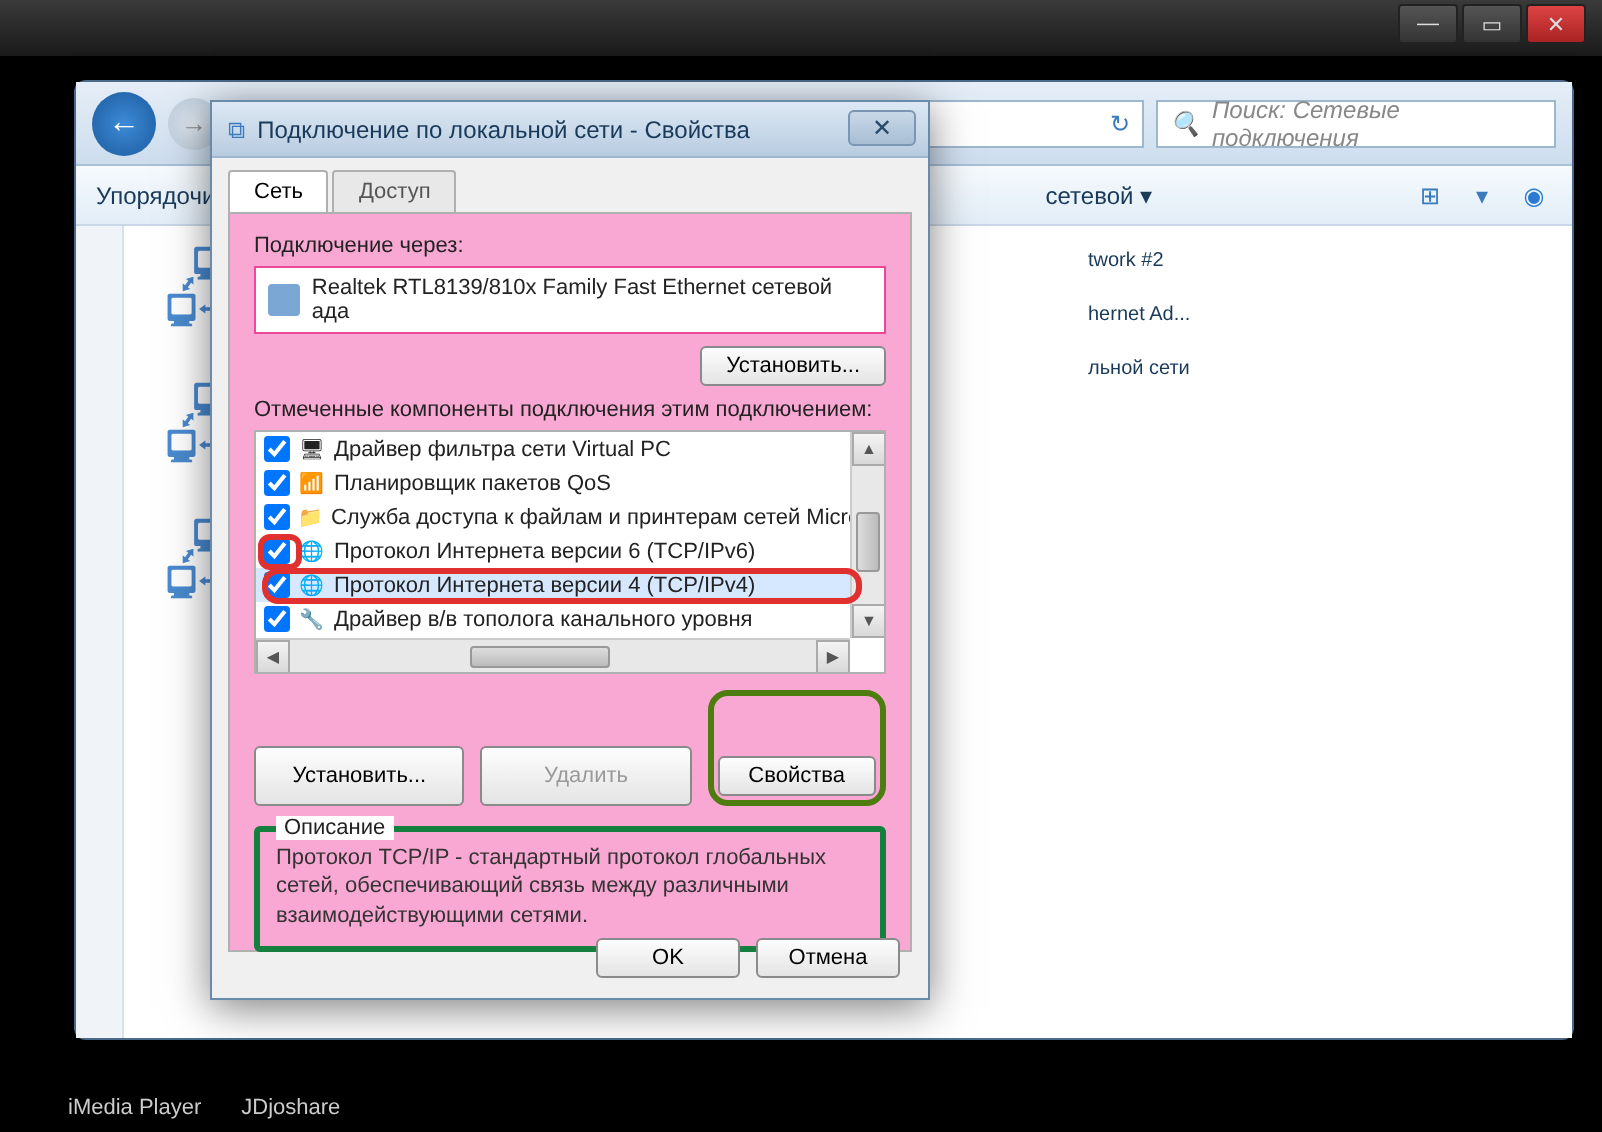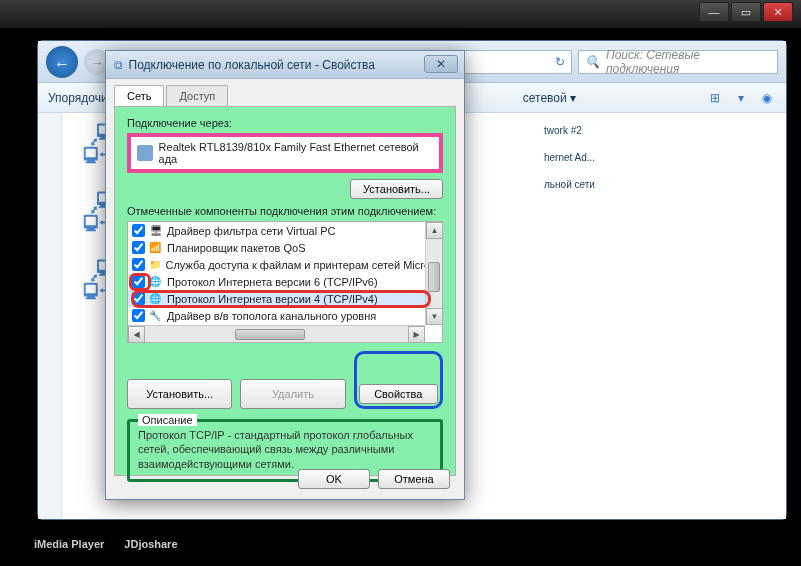--- a/index.html
+++ b/index.html
@@ -57,24 +57,24 @@
   font-size: 12px; color: #1a3a5a; border-bottom: 1px solid #9db7d1;
   position: relative;
 }
 .props-close { position: absolute; right: 6px; top: 4px; width: 34px; height: 18px;
   background: linear-gradient(#c8d8e8, #a8bed4); border: 1px solid #7a96b2; border-radius: 3px;
   display: flex; align-items: center; justify-content: center; color: #2a4a6a; font-size: 12px; }
 
 .tabs-row { display: flex; padding: 6px 8px 0 8px; gap: 2px; font-size: 11px; }
 .tab { padding: 4px 12px; background: #fff; border: 1px solid #b0b0b0; border-bottom: none; border-radius: 2px 2px 0 0; }
 .tab.inactive { background: #e8e8e8; color: #555; }
-.tab-panel { margin: 0 8px 8px 8px; padding: 10px 12px; background: #86efac; border: 1px solid #b0b0b0; height: 370px; font-size: 11px; color: #222; }
+.tab-panel { margin: 0 8px 8px 8px; padding: 10px 12px; background: #f9a8d4; border: 1px solid #b0b0b0; height: 370px; font-size: 11px; color: #222; }
 
 .field-label { margin-bottom: 4px; }
-.adapter-box { border: 4px solid #ec4899; padding: 4px 6px; display: flex; align-items: center; gap: 6px; background: #fff; }
+.adapter-box { border: 1px solid #ec4899; padding: 4px 6px; display: flex; align-items: center; gap: 6px; background: #fff; }
 .adapter-ico { width: 16px; height: 16px; background: #7aa7d4; border-radius: 2px; }
 .btn { padding: 3px 12px; background: linear-gradient(#fdfdfd,#e4e4e4); border: 1px solid #8a8a8a; border-radius: 3px; font-size: 11px; cursor: pointer; }
 .btn:disabled { color: #999; }
 .configure-row { display: flex; justify-content: flex-end; margin: 6px 0; }
 
 .components-box { border: 1px solid #b0b0b0; height: 122px; background: #fff; overflow: hidden; position: relative; }
 .comp-list { position: absolute; inset: 0 17px 17px 0; overflow: hidden; }
 .comp-row { display: flex; align-items: center; gap: 4px; padding: 1px 4px; height: 17px; white-space: nowrap; }
 .comp-row input[type=checkbox] { width: 13px; height: 13px; }
 .comp-ico { width: 14px; height: 14px; display: inline-flex; align-items: center; justify-content: center; font-size: 10px; }
@@ -85,30 +85,30 @@
 .vscroll .scroll-btn:first-child{position:absolute;top:0;}
 .vscroll .scroll-btn:last-child{position:absolute;bottom:0;}
 .vscroll-thumb{position:absolute; top:40px; left:2px; width:12px; height:30px; background:linear-gradient(90deg,#ddd,#bbb); border:1px solid #999; border-radius:2px;}
 
 .highlight-ipv6-cb { position: absolute; left: 1px; top: 51px; width: 22px; height: 18px; border: 3px solid #e03030; border-radius: 6px; pointer-events: none; }
 .highlight-ipv4 { position: absolute; left: 3px; top: 68px; width: 300px; height: 18px; border: 3px solid #e03030; border-radius: 8px; pointer-events: none; }
 .comp-row.sel { background: #d6e8ff; }
 
 .btn-row { display: flex; gap: 8px; margin-top: 8px; }
 .btn-row .btn { flex: 1; margin-top: 28px; }
-.highlight-props { border: 3px solid #1d4ed8; border-radius: 10px; padding: 2px; }
+.highlight-props { border: 3px solid #4d7c0f; border-radius: 10px; padding: 2px; }
 .highlight-props .btn { width: 100%; }
 
 .desc-group { border: 3px solid #15803d; border-radius: 3px; margin-top: 10px; padding: 6px 8px 8px 8px; position: relative; }
 .desc-group legend { position: absolute; top: -8px; left: 8px; background: #fff; padding: 0 4px; font-size: 11px; }
 .desc-text { font-size: 11px; color: #333; line-height: 1.3; }
 
 .dlg-buttons { position: absolute; right: 14px; bottom: 10px; display: flex; gap: 8px; }
 
-.taskbar-hint { position: absolute; bottom: 16px; left: 34px; font-size: 11px; color: #ccc; display: flex; gap: 20px; font-weight: bold; }
+.taskbar-hint { position: absolute; bottom: 6px; left: 34px; font-size: 11px; color: #ccc; display: flex; gap: 20px; }
 </style>
 </head>
 <body>
 
 <div class="desktop">
   <div class="titlebar-top">
     <div class="win-controls">
       <div class="win-btn">—</div>
       <div class="win-btn">▭</div>
       <div class="win-btn close">✕</div>

